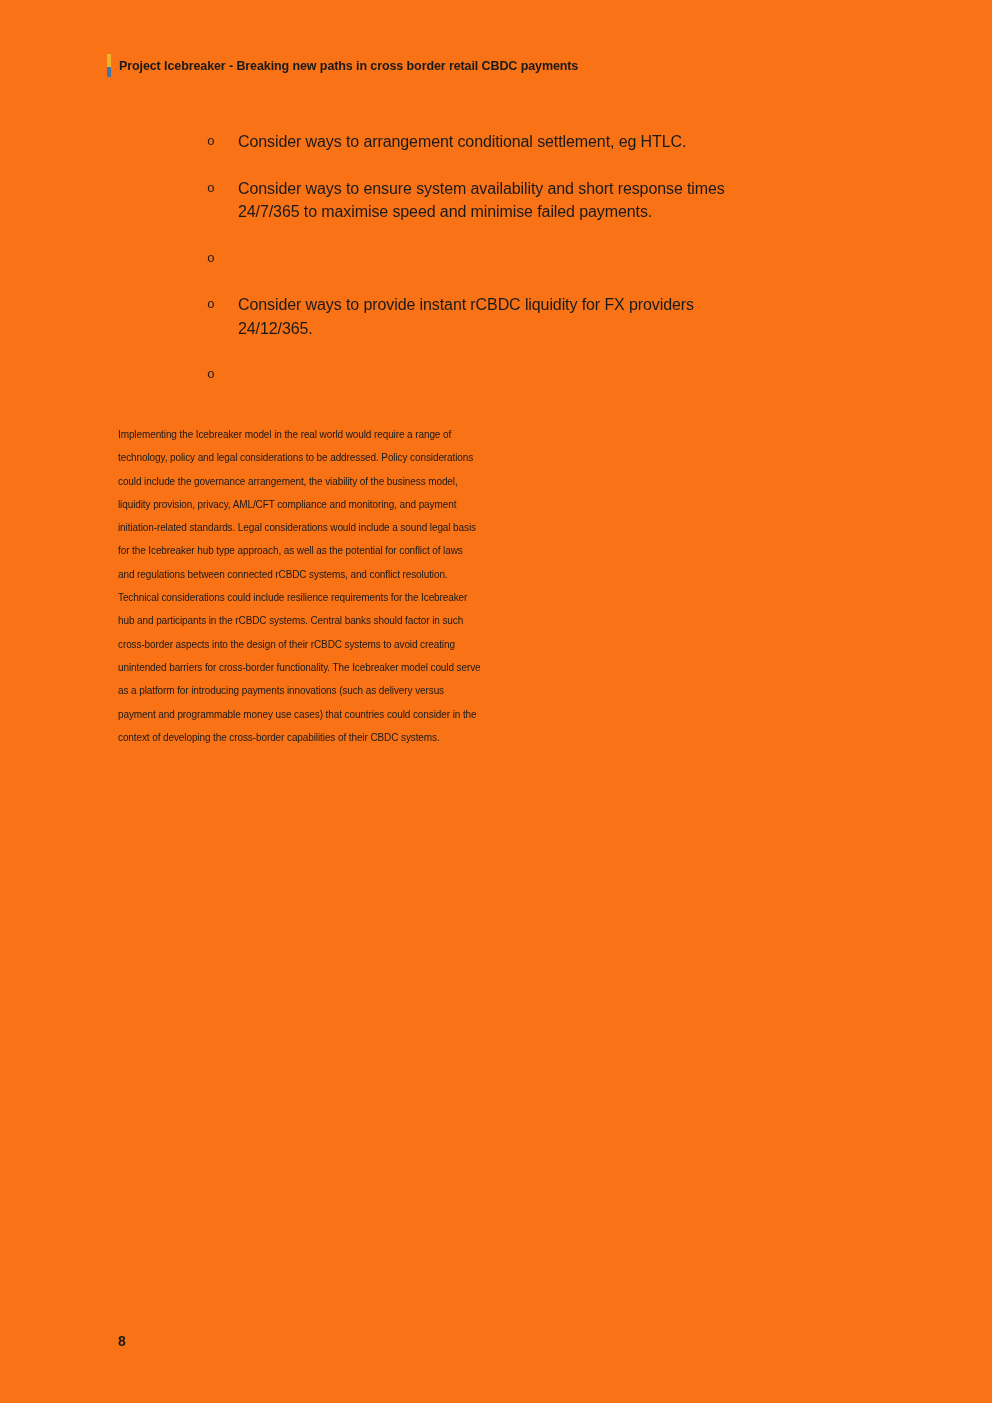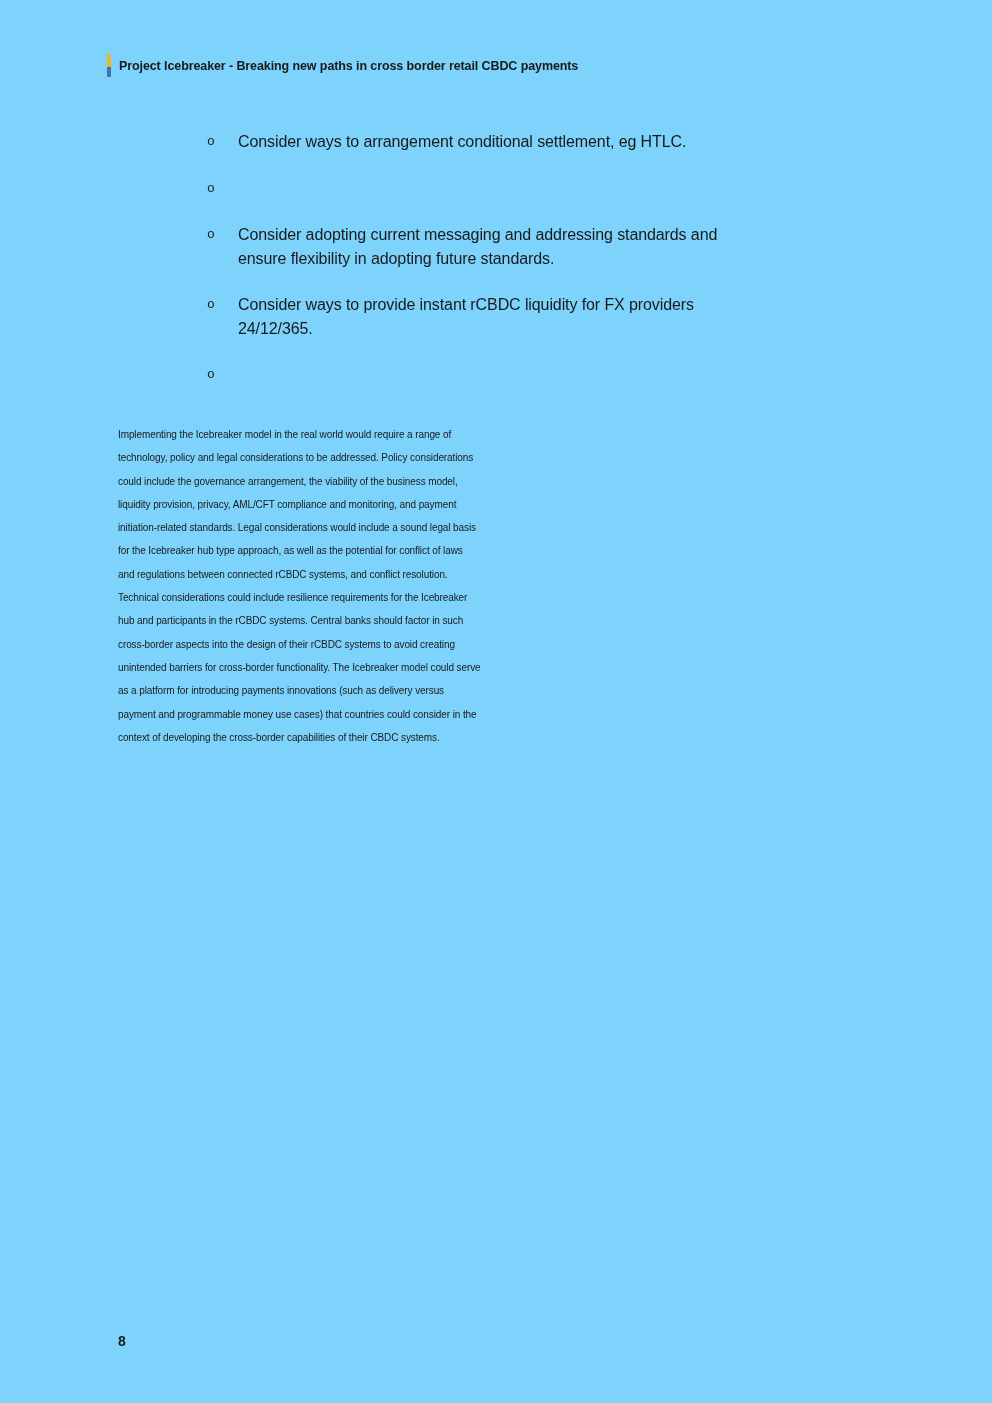--- a/index.html
+++ b/index.html
@@ -83,44 +83,44 @@
     top: 1332px;
   }
   .page-number {
     font-size: 14px;
     font-weight: bold;
   }
 </style>
 </head>
 <body>
 
-<div class="page" style="background: #7dd3fc; color: rgb(26, 26, 26);">
+<div class="page" style="background: #f97316; color: rgb(26, 26, 26);">
 
   <header class="doc-header">
     <span class="accent-bar">
       <span class="accent-top" style="background: rgb(239, 179, 42);"></span>
       <span class="accent-bottom" style="background: rgb(69, 116, 169);"></span>
     </span>
     <span class="doc-title">Project Icebreaker - Breaking new paths in cross border retail CBDC payments</span>
   </header>
 
   <section class="bullet-list">
   <div class="bullet-item">
     <span class="bullet-marker">o</span>
     <span class="bullet-text">Consider ways to arrangement conditional settlement, eg HTLC.</span>
   </div>
 
   <div class="bullet-item">
     <span class="bullet-marker">o</span>
+    <span class="bullet-text">Consider ways to ensure system availability and short response times
+24/7/365 to maximise speed and minimise failed payments.</span>
   </div>
 
   <div class="bullet-item">
     <span class="bullet-marker">o</span>
-    <span class="bullet-text">Consider adopting current messaging and addressing standards and
-ensure flexibility in adopting future standards.</span>
   </div>
 
   <div class="bullet-item">
     <span class="bullet-marker">o</span>
     <span class="bullet-text">Consider ways to provide instant rCBDC liquidity for FX providers
 24/12/365.</span>
   </div>
 
   <div class="bullet-item">
     <span class="bullet-marker">o</span>

